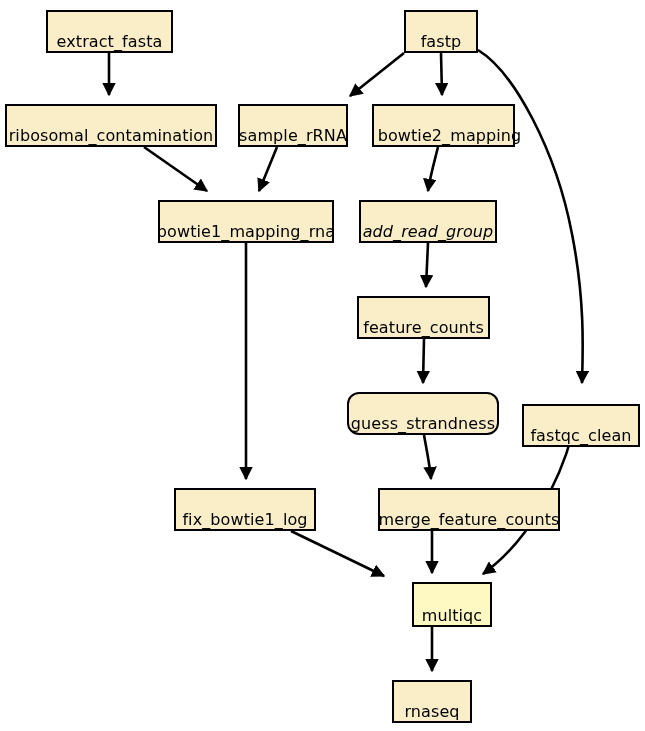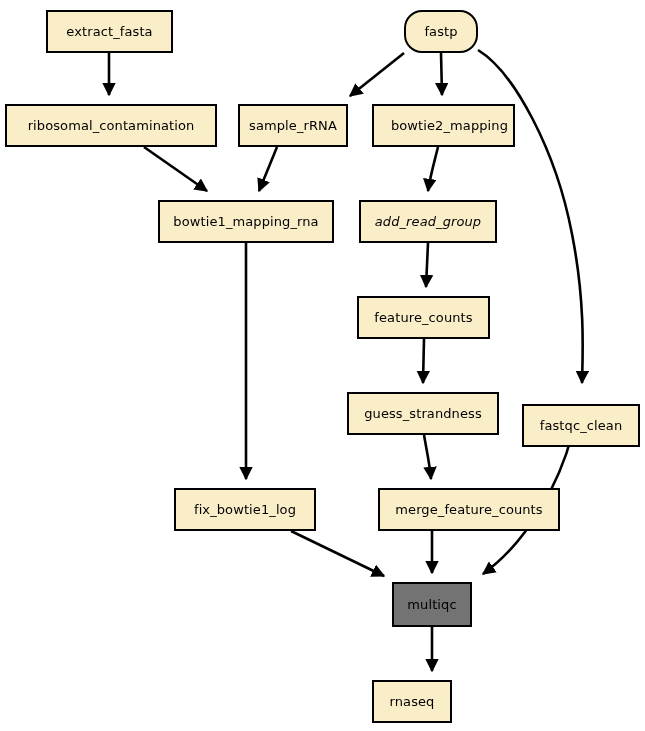--- a/index.html
+++ b/index.html
@@ -24,33 +24,34 @@
     left: 0;
     top: 0;
     width: 645px;
     height: 731px;
   }
   .node {
     position: absolute;
     box-sizing: border-box;
     border: 2px solid #000000;
     display: flex;
-    align-items: center;
+    align-items: flex-end;
     justify-content: center;
-    font-size: 13px;
+    font-size: 16px;
     color: #000000;
     letter-spacing: 0.1px;
     white-space: nowrap;
     z-index: 3;
   }
   .node.fill-cream {
     background: #faeec9;
   }
   .node.fill-blue {
-    background: #737373;
+    background: #fef9c3;
+    margin-left: 20px;
   }
   .node-label {
     pointer-events: none;
   }
 </style>
 </head>
 <body>
 
 <div id="graph">
 
@@ -89,21 +90,21 @@
 
     <path d="M 572,435 C 560,480 530,540 483,574" stroke="#000000" stroke-width="2.6" fill="none" marker-end="url(#arrow)"></path>
 
     <path d="M 432,627 L 432,671" stroke="#000000" stroke-width="2.6" fill="none" marker-end="url(#arrow)"></path>
   </svg>
 
   <div class="node fill-cream" style="left:46px; top:10px; width:127px; height:43px;">
     <span class="node-label">extract_fasta</span>
   </div>
 
-  <div class="node fill-cream" style="left:404px; top:10px; width:74px; height:43px;border-radius:18px;">
+  <div class="node fill-cream" style="left:404px; top:10px; width:74px; height:43px;">
     <span class="node-label">fastp</span>
   </div>
 
   <div class="node fill-cream" style="left:5px; top:104px; width:212px; height:43px;">
     <span class="node-label">ribosomal_contamination</span>
   </div>
 
   <div class="node fill-cream" style="left:238px; top:104px; width:110px; height:43px;">
     <span class="node-label">sample_rRNA</span>
   </div>
@@ -117,37 +118,37 @@
   </div>
 
   <div class="node fill-cream" style="left:359px; top:200px; width:138px; height:43px;font-style:italic;">
     <span class="node-label">add_read_group</span>
   </div>
 
   <div class="node fill-cream" style="left:357px; top:296px; width:133px; height:43px;">
     <span class="node-label">feature_counts</span>
   </div>
 
-  <div class="node fill-cream" style="left:347px; top:392px; width:152px; height:43px;">
+  <div class="node fill-cream" style="left:347px; top:392px; width:152px; height:43px;border-radius:12px;">
     <span class="node-label">guess_strandness</span>
   </div>
 
   <div class="node fill-cream" style="left:522px; top:404px; width:118px; height:43px;">
     <span class="node-label">fastqc_clean</span>
   </div>
 
   <div class="node fill-cream" style="left:174px; top:488px; width:142px; height:43px;">
     <span class="node-label">fix_bowtie1_log</span>
   </div>
 
   <div class="node fill-cream" style="left:341px; top:488px; width:182px; height:43px;margin-left:37px;">
     <span class="node-label">merge_feature_counts</span>
   </div>
 
   <div class="node fill-blue" style="left:392px; top:582px; width:80px; height:45px;">
     <span class="node-label">multiqc</span>
   </div>
 
-  <div class="node fill-cream" style="left:372px; top:680px; width:80px; height:43px;">
+  <div class="node fill-cream" style="left:392px; top:680px; width:80px; height:43px;">
     <span class="node-label">rnaseq</span>
   </div>
 
 </div>
 
 </body></html>

